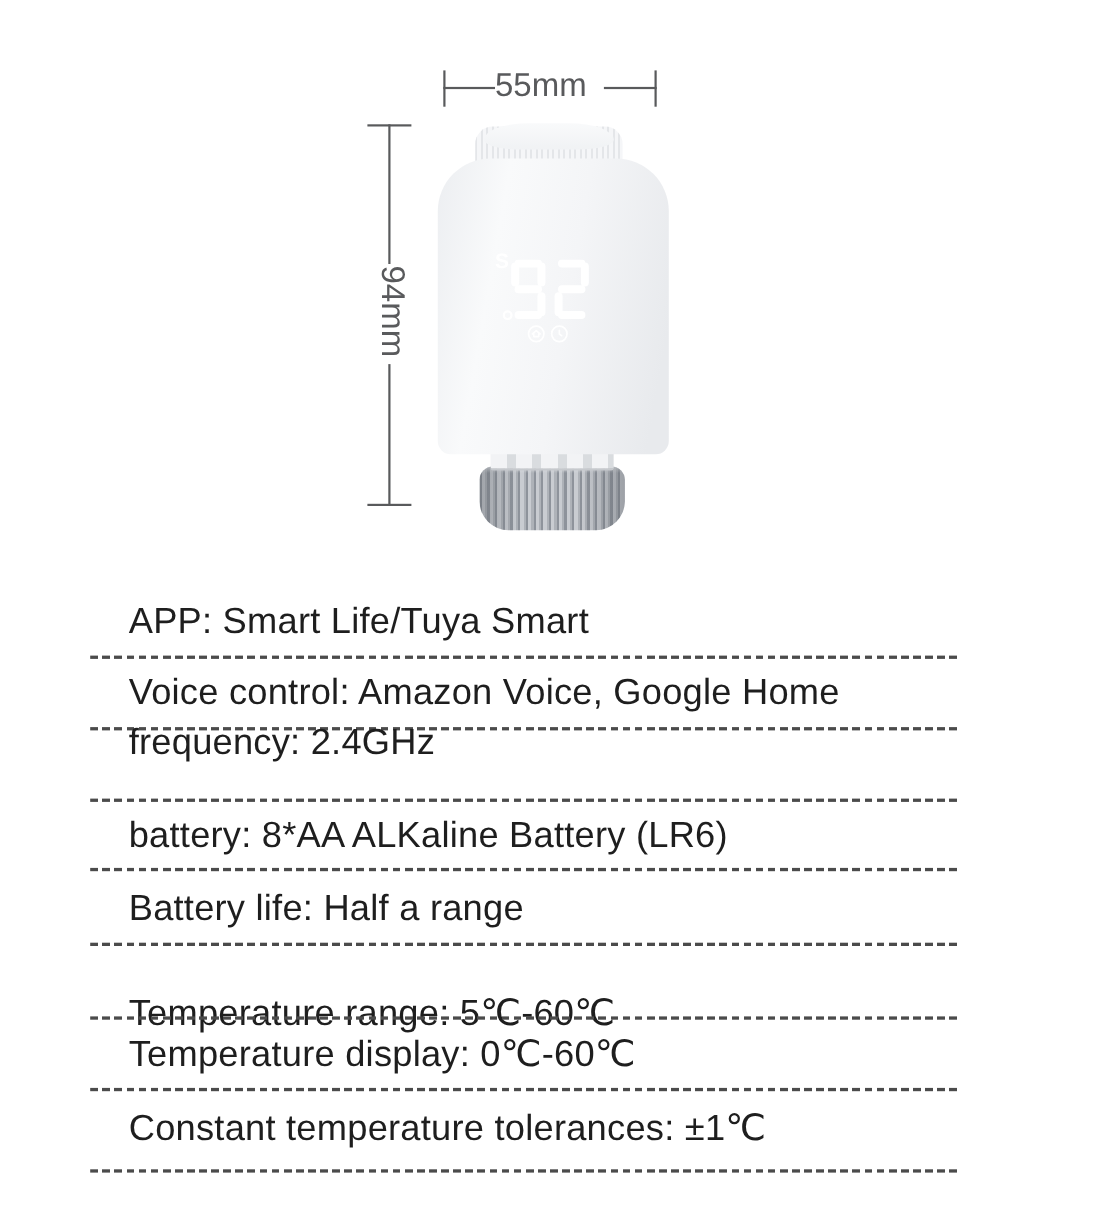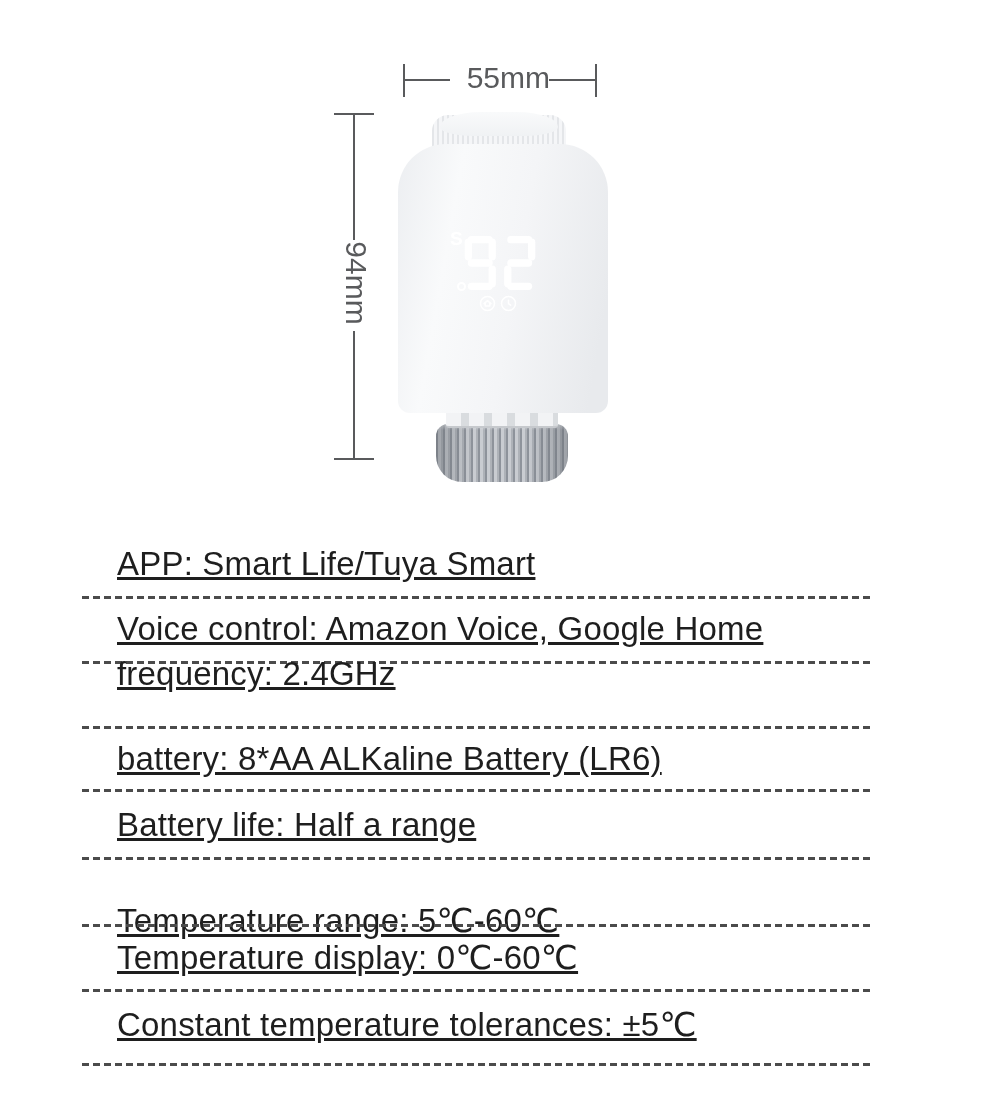--- a/index.html
+++ b/index.html
@@ -14,21 +14,21 @@
     font-family:"Liberation Sans","DejaVu Sans",sans-serif;
   }
   .abs{position:absolute;}
 
   
   .dim{background:var(--dimension);}
   .dt-tick-l{left:403px;top:64px;width:2px;height:33px;}
   .dt-tick-r{left:595px;top:64px;width:2px;height:33px;}
   .dt-seg-l{left:403px;top:79px;width:47px;height:2px;}
   .dt-seg-r{left:549px;top:79px;width:48px;height:2px;}
-  .dt-label{left:450px;top:61px;width:100px;text-align:right;
+  .dt-label{left:450px;top:61px;width:100px;text-align:left;
     font-size:30px;color:var(--dimension);}
   .dl-tick-t{left:334px;top:113px;width:40px;height:2px;}
   .dl-tick-b{left:334px;top:458px;width:40px;height:2px;}
   .dl-seg-t{left:353px;top:113px;width:2px;height:127px;}
   .dl-seg-b{left:353px;top:331px;width:2px;height:129px;}
   .dl-label{left:313px;top:264px;width:86px;height:38px;line-height:38px;text-align:center;
     font-size:30px;color:var(--dimension);transform:rotate(90deg);}
 
   
   .knob{left:432px;top:115px;width:134px;height:52px;border-radius:16px 16px 8px 8px;
@@ -56,21 +56,21 @@
   .mode-s{left:52px;top:84px;font-size:19px;font-weight:bold;color:var(--display);}
   .segs{left:66px;top:92px;width:72px;height:54px;}
   .deg-dot{left:59px;top:138px;width:9px;height:9px;border-radius:50%;
     border:2.5px solid var(--display);box-sizing:border-box;}
   .disp-icon{width:17px;height:17px;}
   .icon-home{left:81px;top:151px;}
   .icon-clock{left:102px;top:151px;}
 
   
   .spec-text{left:117px;width:800px;font-size:33px;color:var(--text);letter-spacing:.2px;
-    white-space:nowrap;text-decoration:underline;}
+    white-space:nowrap;}
   .r1{top:545px}.r2{top:610px}.r3{top:655px}.r4{top:740px}
   .r5{top:806px}.r6{top:901px}.r7{top:938px}.r8{top:1005px}
   .divider{left:82px;width:791px;height:3px;
     background:repeating-linear-gradient(90deg,var(--dash) 0 7px,transparent 7px 11px);}
   .l1{top:596px}.l2{top:661px}.l3{top:726px}.l4{top:789px}
   .l5{top:857px}.l6{top:924px}.l7{top:989px}.l8{top:1063px}
 </style>
 </head>
 <body>
 
@@ -148,17 +148,17 @@
     <div class="abs spec-text r3">frequency: 2.4GHz</div>
     <div class="abs divider l3"></div>
     <div class="abs spec-text r4">battery: 8*AA ALKaline Battery (LR6)</div>
     <div class="abs divider l4"></div>
     <div class="abs spec-text r5">Battery life: Half a range</div>
     <div class="abs divider l5"></div>
     <div class="abs spec-text r6">Temperature range: 5℃-60℃</div>
     <div class="abs divider l6"></div>
     <div class="abs spec-text r7">Temperature display: 0℃-60℃</div>
     <div class="abs divider l7"></div>
-    <div class="abs spec-text r8">Constant temperature tolerances: ±5℃</div>
+    <div class="abs spec-text r8">Constant temperature tolerances: ±1℃</div>
     <div class="abs divider l8"></div>
   </div>
 
 </div>
 
 </body></html>

